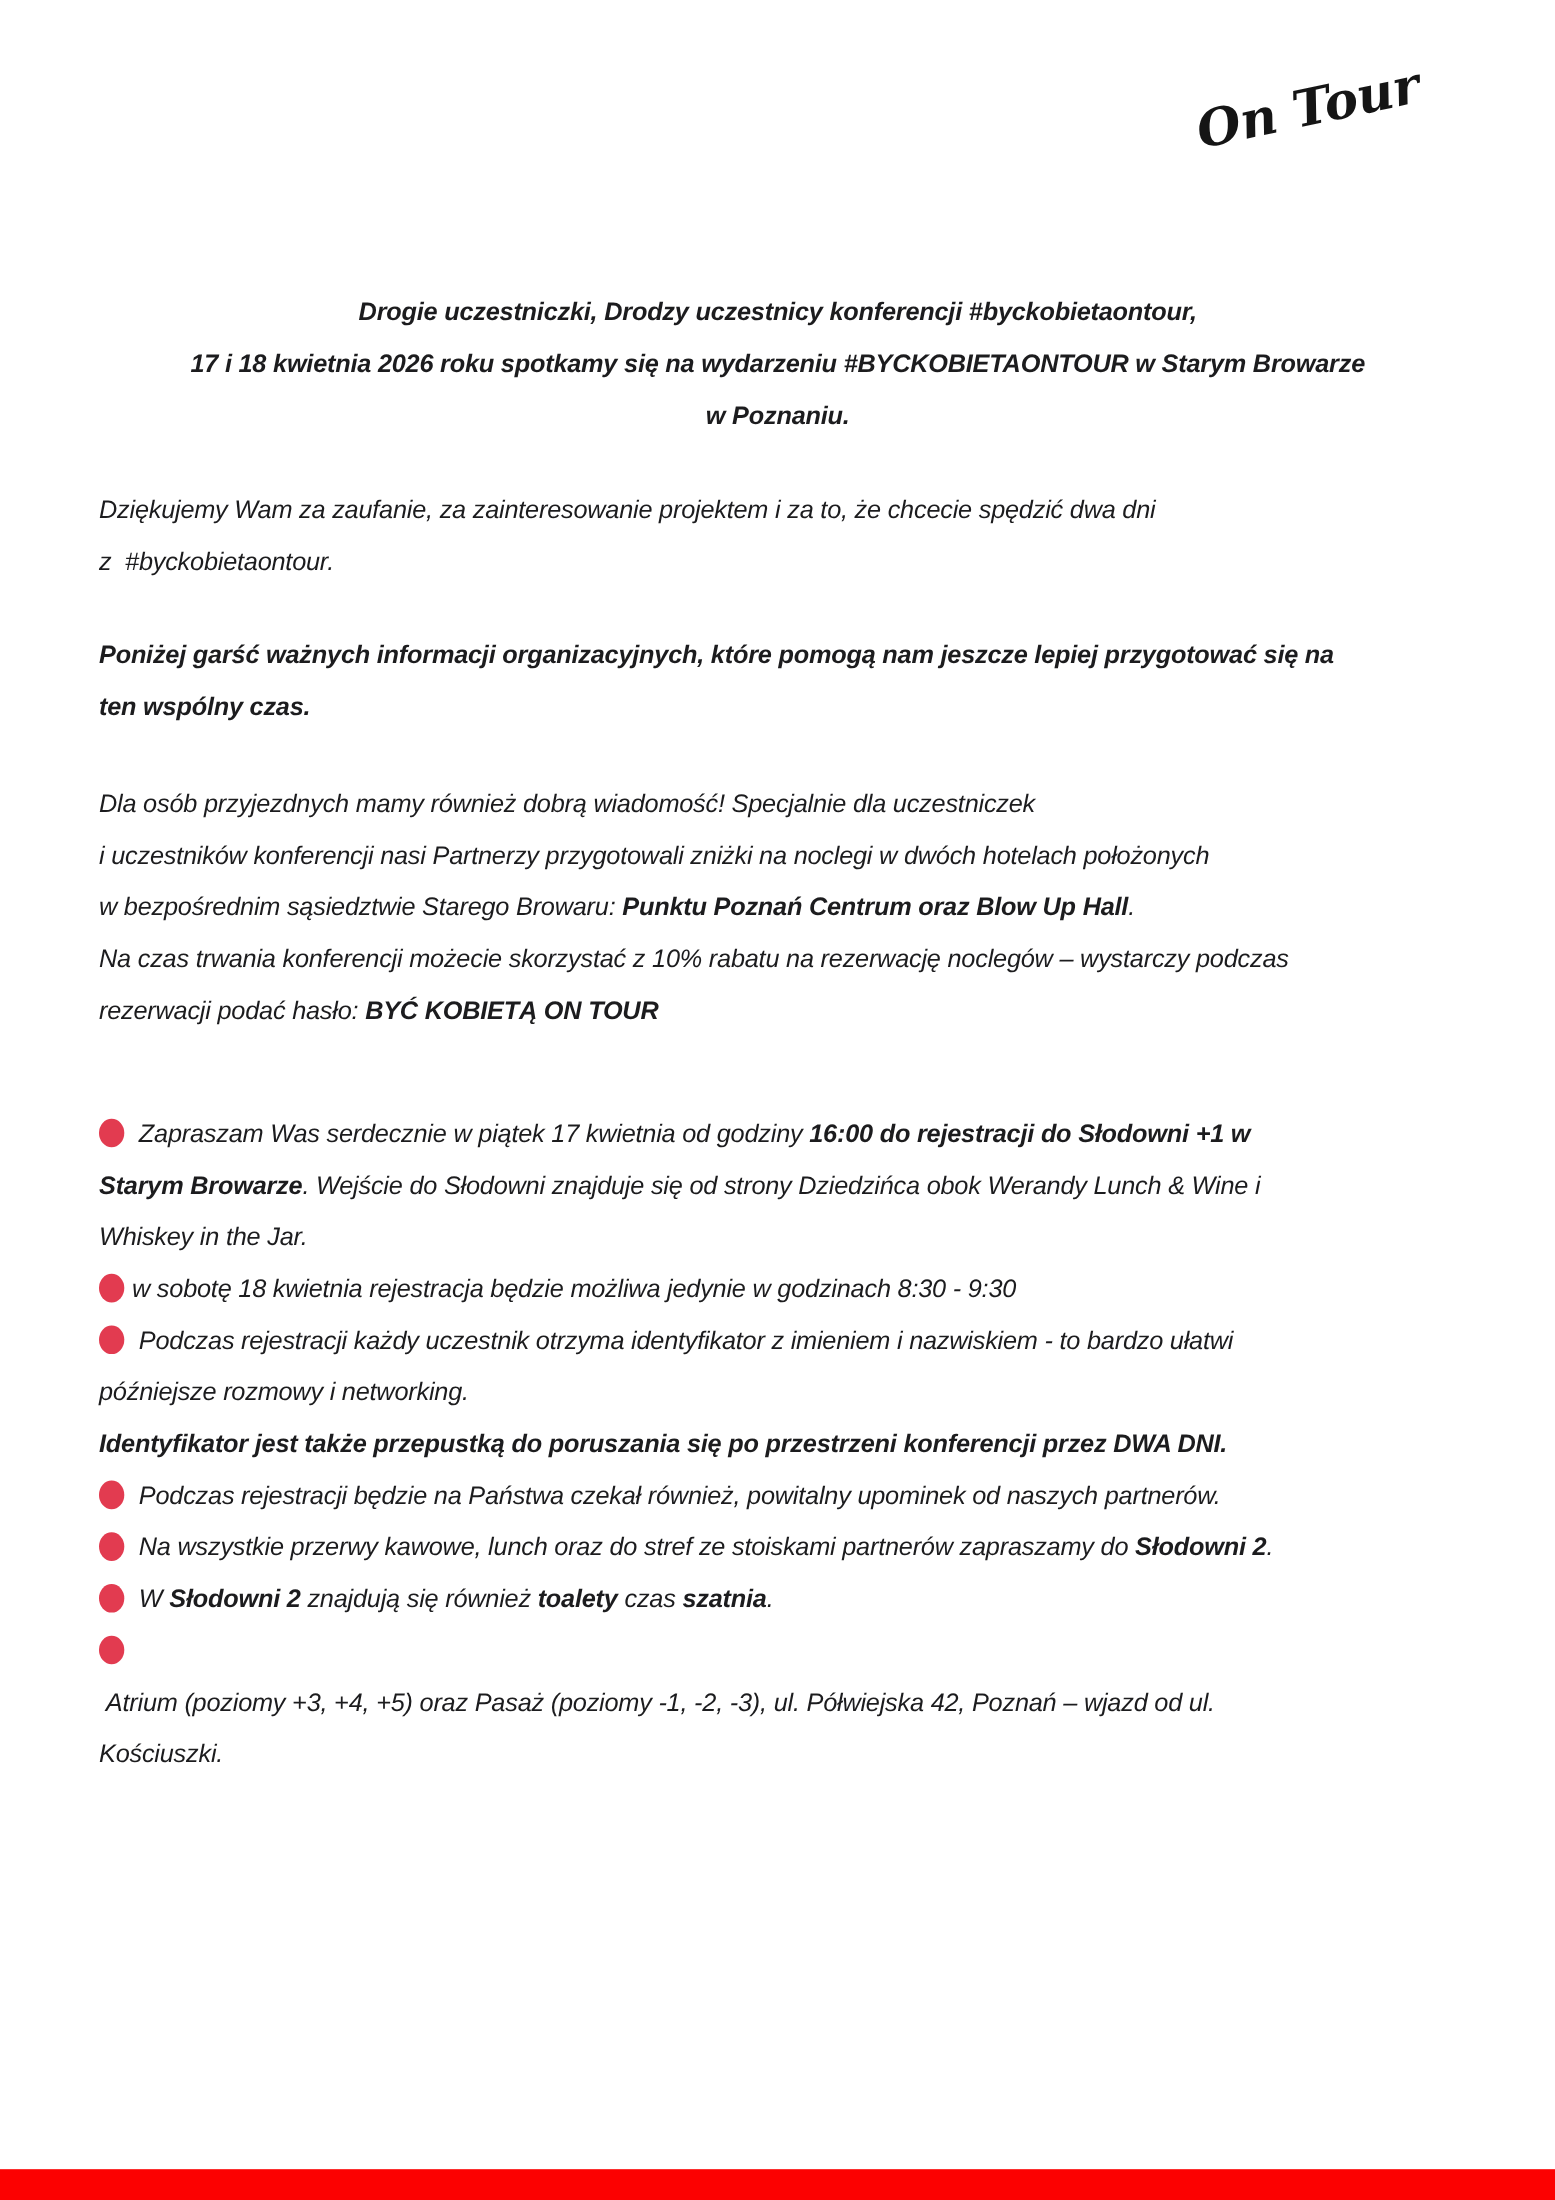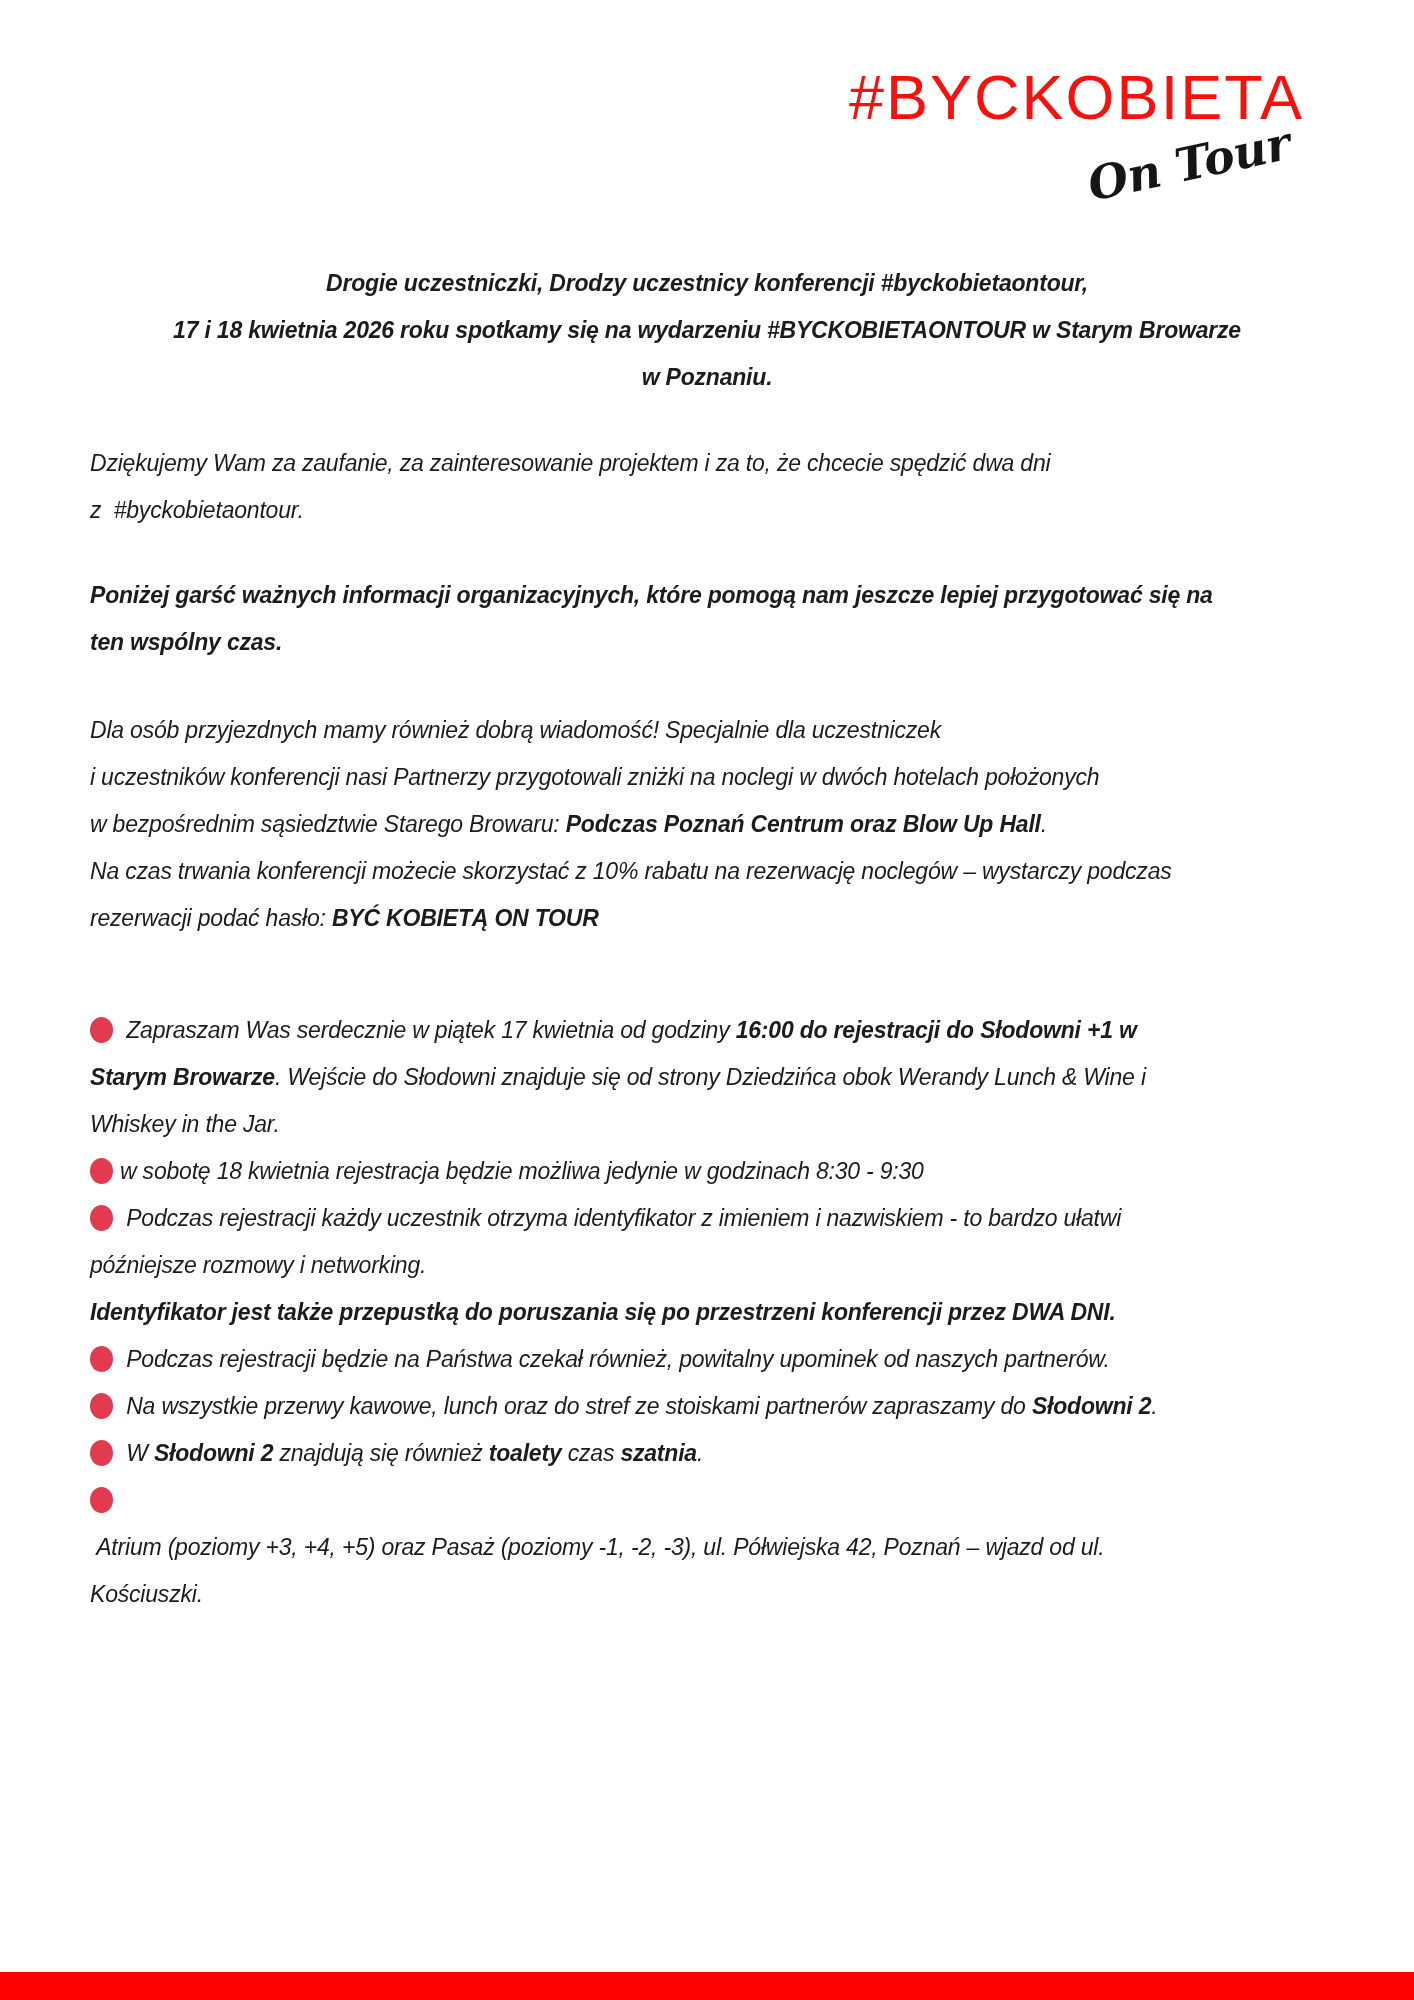--- a/index.html
+++ b/index.html
@@ -77,41 +77,40 @@
     height:28px;
     background:var(--footer-red,#fc0101);
   }
 </style>
 </head>
 <body>
 
 <div class="page" style="--logo-red: #f8100d; --bullet-red: #e23b50; --uwaga-red: #c62b3d; --footer-red: #fc0101; --text-color: #1c1c1e;">
 
   <div class="logo">
-    <div class="logo-text">#BYCKOBIETA</div>
     <div class="logo-tagline">On Tour</div>
   </div>
 
   <div class="content">
 
     <div class="heading">
       <div>Drogie uczestniczki, Drodzy uczestnicy konferencji #byckobietaontour,</div>
       <div>17 i 18 kwietnia 2026 roku spotkamy się na wydarzeniu #BYCKOBIETAONTOUR w Starym Browarze</div>
       <div>w Poznaniu.</div>
     </div>
 
     <div class="para para-thanks"><span>Dziękujemy Wam za zaufanie, za zainteresowanie projektem i za to, że chcecie spędzić dwa dni
 z  #byckobietaontour.</span></div>
 
     <div class="para para-info"><span class="b">Poniżej garść ważnych informacji organizacyjnych, które pomogą nam jeszcze lepiej przygotować się na
 ten wspólny czas.</span></div>
 
     <div class="para para-hotels"><span>Dla osób przyjezdnych mamy również dobrą wiadomość! Specjalnie dla uczestniczek
 i uczestników konferencji nasi Partnerzy przygotowali zniżki na noclegi w dwóch hotelach położonych
-w bezpośrednim sąsiedztwie Starego Browaru: </span><span class="b">Podczas Poznań Centrum oraz Blow Up Hall</span><span>.
+w bezpośrednim sąsiedztwie Starego Browaru: </span><span class="b">Punktu Poznań Centrum oraz Blow Up Hall</span><span>.
 Na czas trwania konferencji możecie skorzystać z 10% rabatu na rezerwację noclegów – wystarczy podczas
 rezerwacji podać hasło: </span><span class="b">BYĆ KOBIETĄ ON TOUR</span></div>
 
     <div class="bullet-section">
 
       <div class="bi"><span class="dot"></span><span class="runs"><span> Zapraszam Was serdecznie w piątek 17 kwietnia od godziny </span><span class="b">16:00 do rejestracji do Słodowni +1 w
 Starym Browarze</span><span>. Wejście do Słodowni znajduje się od strony Dziedzińca obok Werandy Lunch &amp; Wine i
 Whiskey in the Jar.</span></span></div>
 
       <div class="bi"><span class="dot"></span><span class="runs"><span>w sobotę 18 kwietnia rejestracja będzie możliwa jedynie w godzinach 8:30 - 9:30</span></span></div>

